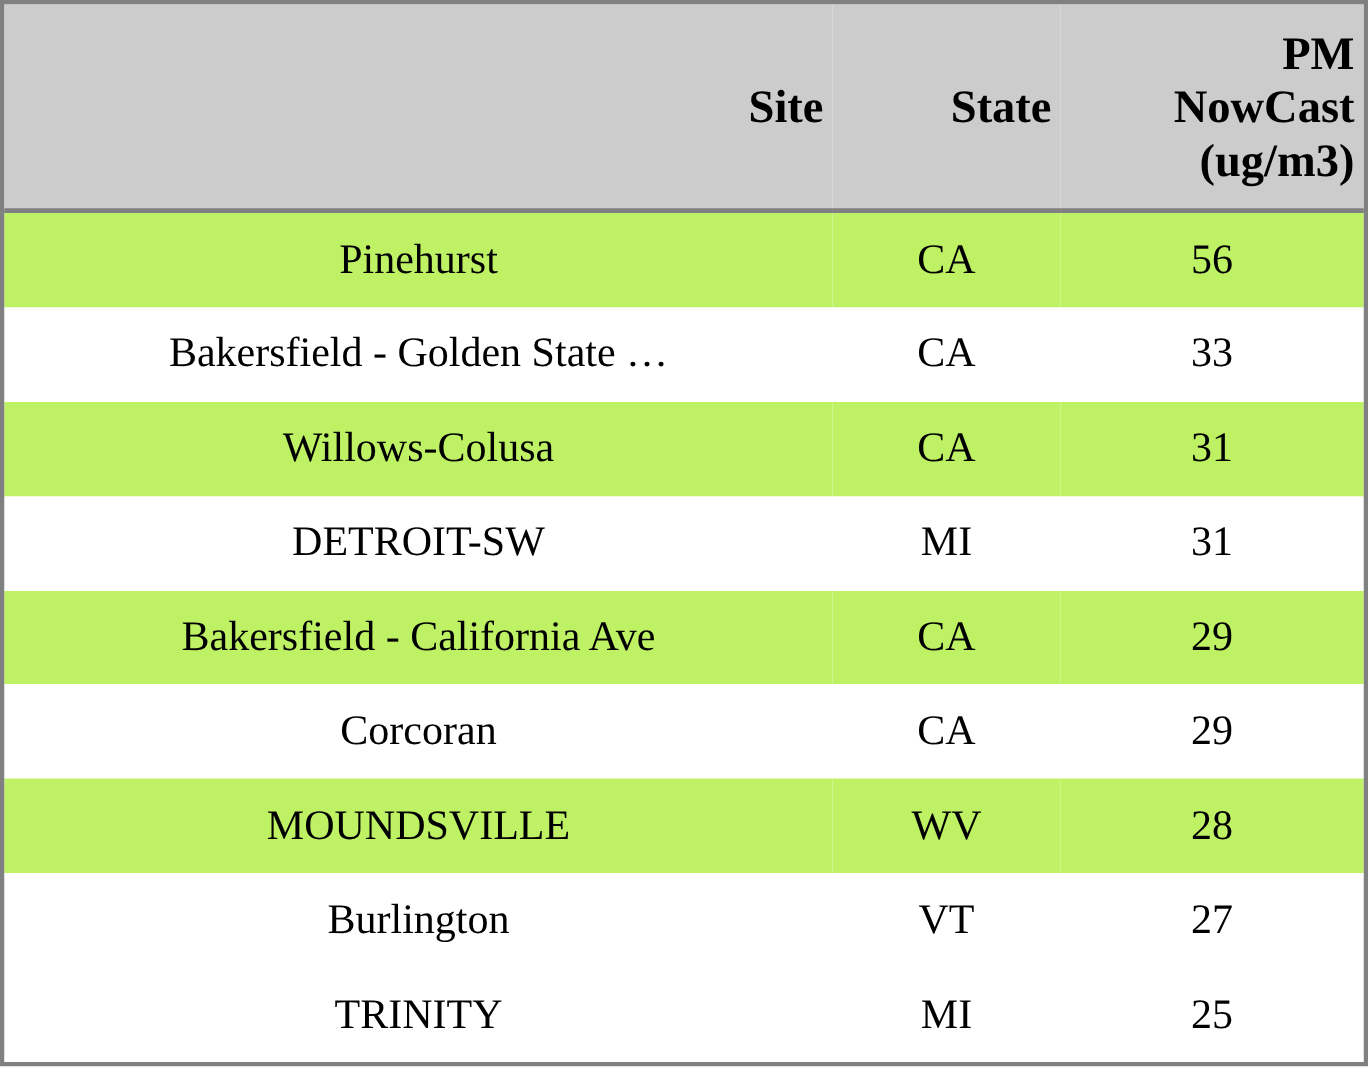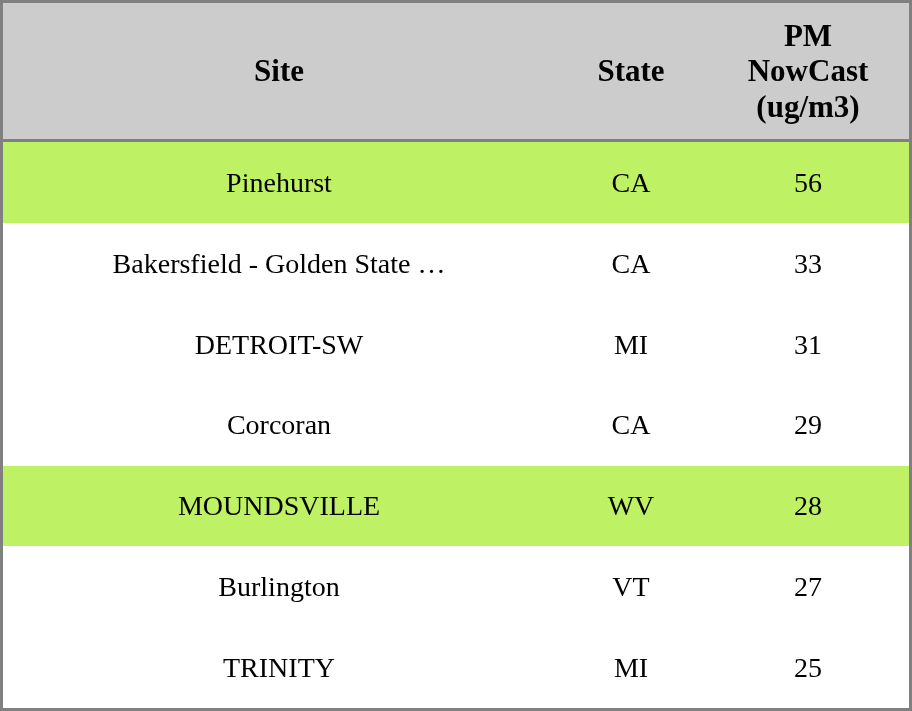--- a/index.html
+++ b/index.html
@@ -38,20 +38,21 @@
     font-size: 31px;
     text-align: center;
     vertical-align: middle;
     padding: 8px 6px;
     border-bottom: 3px solid #808080;
     line-height: 1.13;
     height: 120px;
   }
   thead th .hdr-line {
     display: block;
+    text-align: right;
   }
   tbody td {
     font-family: "Liberation Serif", serif;
     font-weight: normal;
     font-size: 28px;
     color: #000000;
     text-align: center;
     vertical-align: middle;
     padding: 0;
     height: 58px;
@@ -93,24 +94,34 @@
       <tr class="odd-row">
         <td>Pinehurst</td>
         <td>CA</td>
         <td>56</td>
       </tr>
       <tr class="even-row">
         <td>Bakersfield - Golden State …</td>
         <td>CA</td>
         <td>33</td>
       </tr>
+      <tr class="odd-row">
+        <td>Willows-Colusa</td>
+        <td>CA</td>
+        <td>31</td>
+      </tr>
       <tr class="even-row">
         <td>DETROIT-SW</td>
         <td>MI</td>
         <td>31</td>
+      </tr>
+      <tr class="odd-row">
+        <td>Bakersfield - California Ave</td>
+        <td>CA</td>
+        <td>29</td>
       </tr>
       <tr class="even-row">
         <td>Corcoran</td>
         <td>CA</td>
         <td>29</td>
       </tr>
       <tr class="odd-row">
         <td>MOUNDSVILLE</td>
         <td>WV</td>
         <td>28</td>

